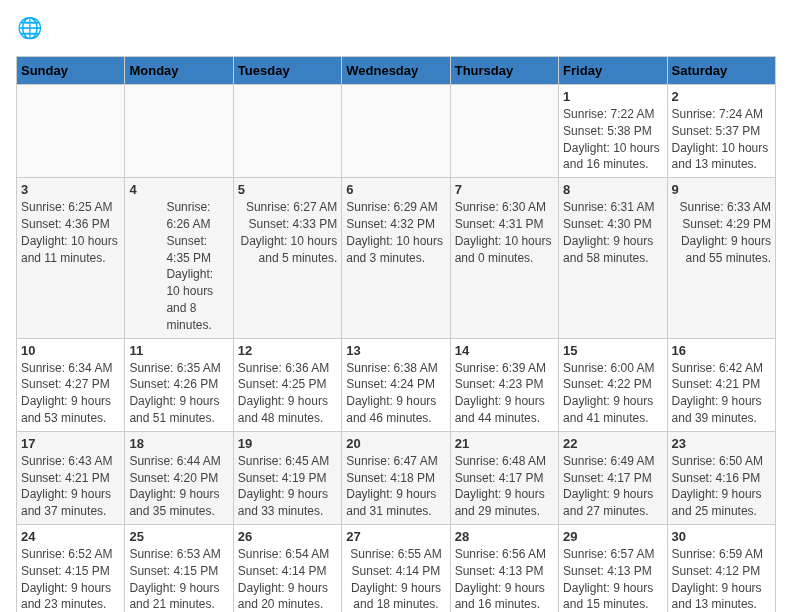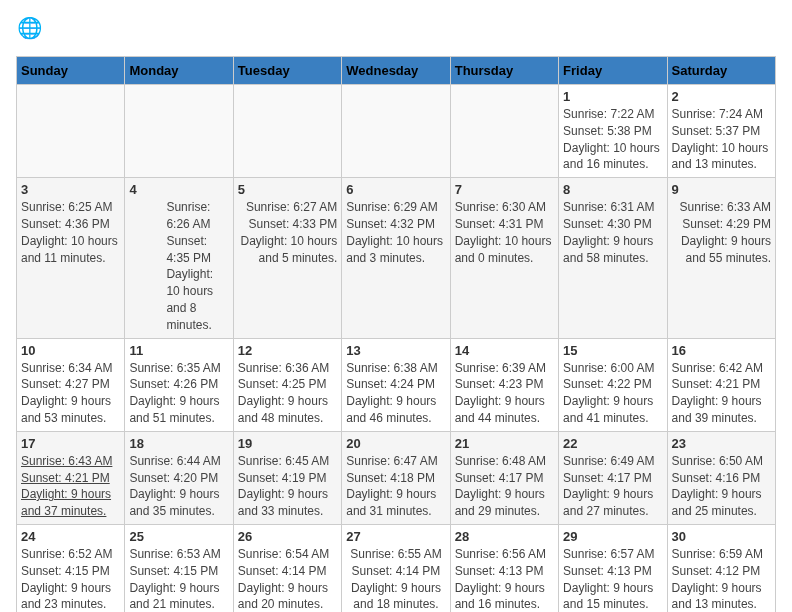--- a/index.html
+++ b/index.html
@@ -224,21 +224,21 @@
         <td>
           <span class="day-number">16</span>
           <div class="day-info" style="white-space: pre-line;">Sunrise: 6:42 AM
 Sunset: 4:21 PM
 Daylight: 9 hours and 39 minutes.</div>
         </td>
       </tr>
       <tr>
         <td>
           <span class="day-number">17</span>
-          <div class="day-info" style="white-space: pre-line; text-decoration: underline;">Sunrise: 6:43 AM
+          <div class="day-info" style="white-space: pre-line;">Sunrise: 6:43 AM
 Sunset: 4:21 PM
 Daylight: 9 hours and 37 minutes.</div>
         </td>
         <td>
           <span class="day-number">18</span>
           <div class="day-info" style="white-space: pre-line;">Sunrise: 6:44 AM
 Sunset: 4:20 PM
 Daylight: 9 hours and 35 minutes.</div>
         </td>
         <td>

